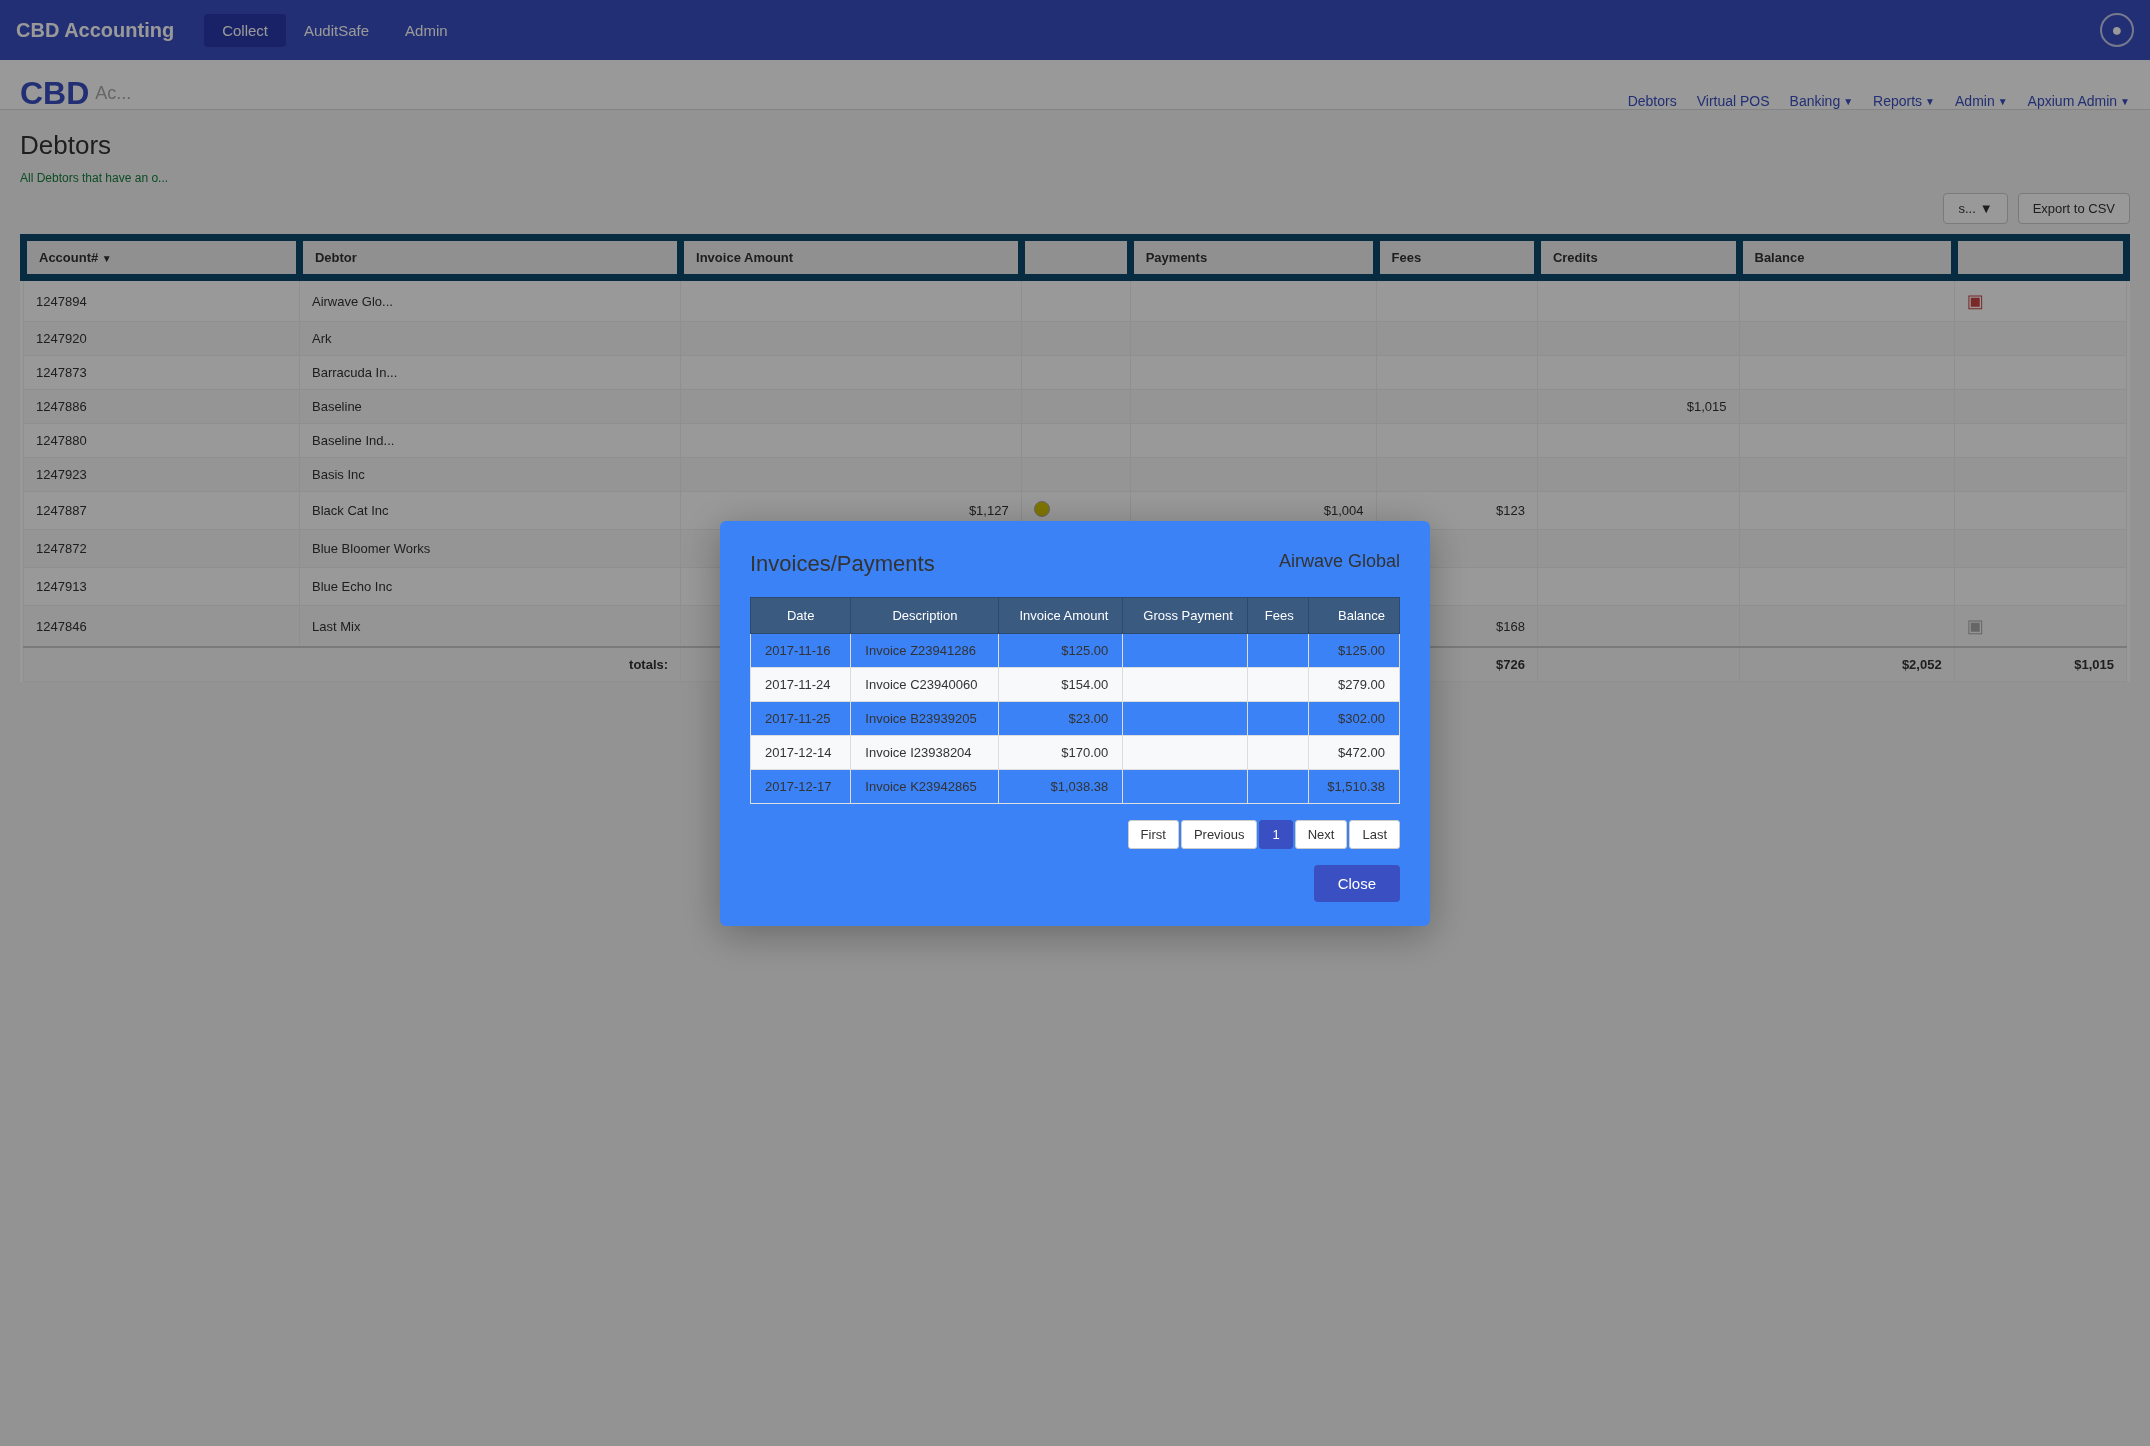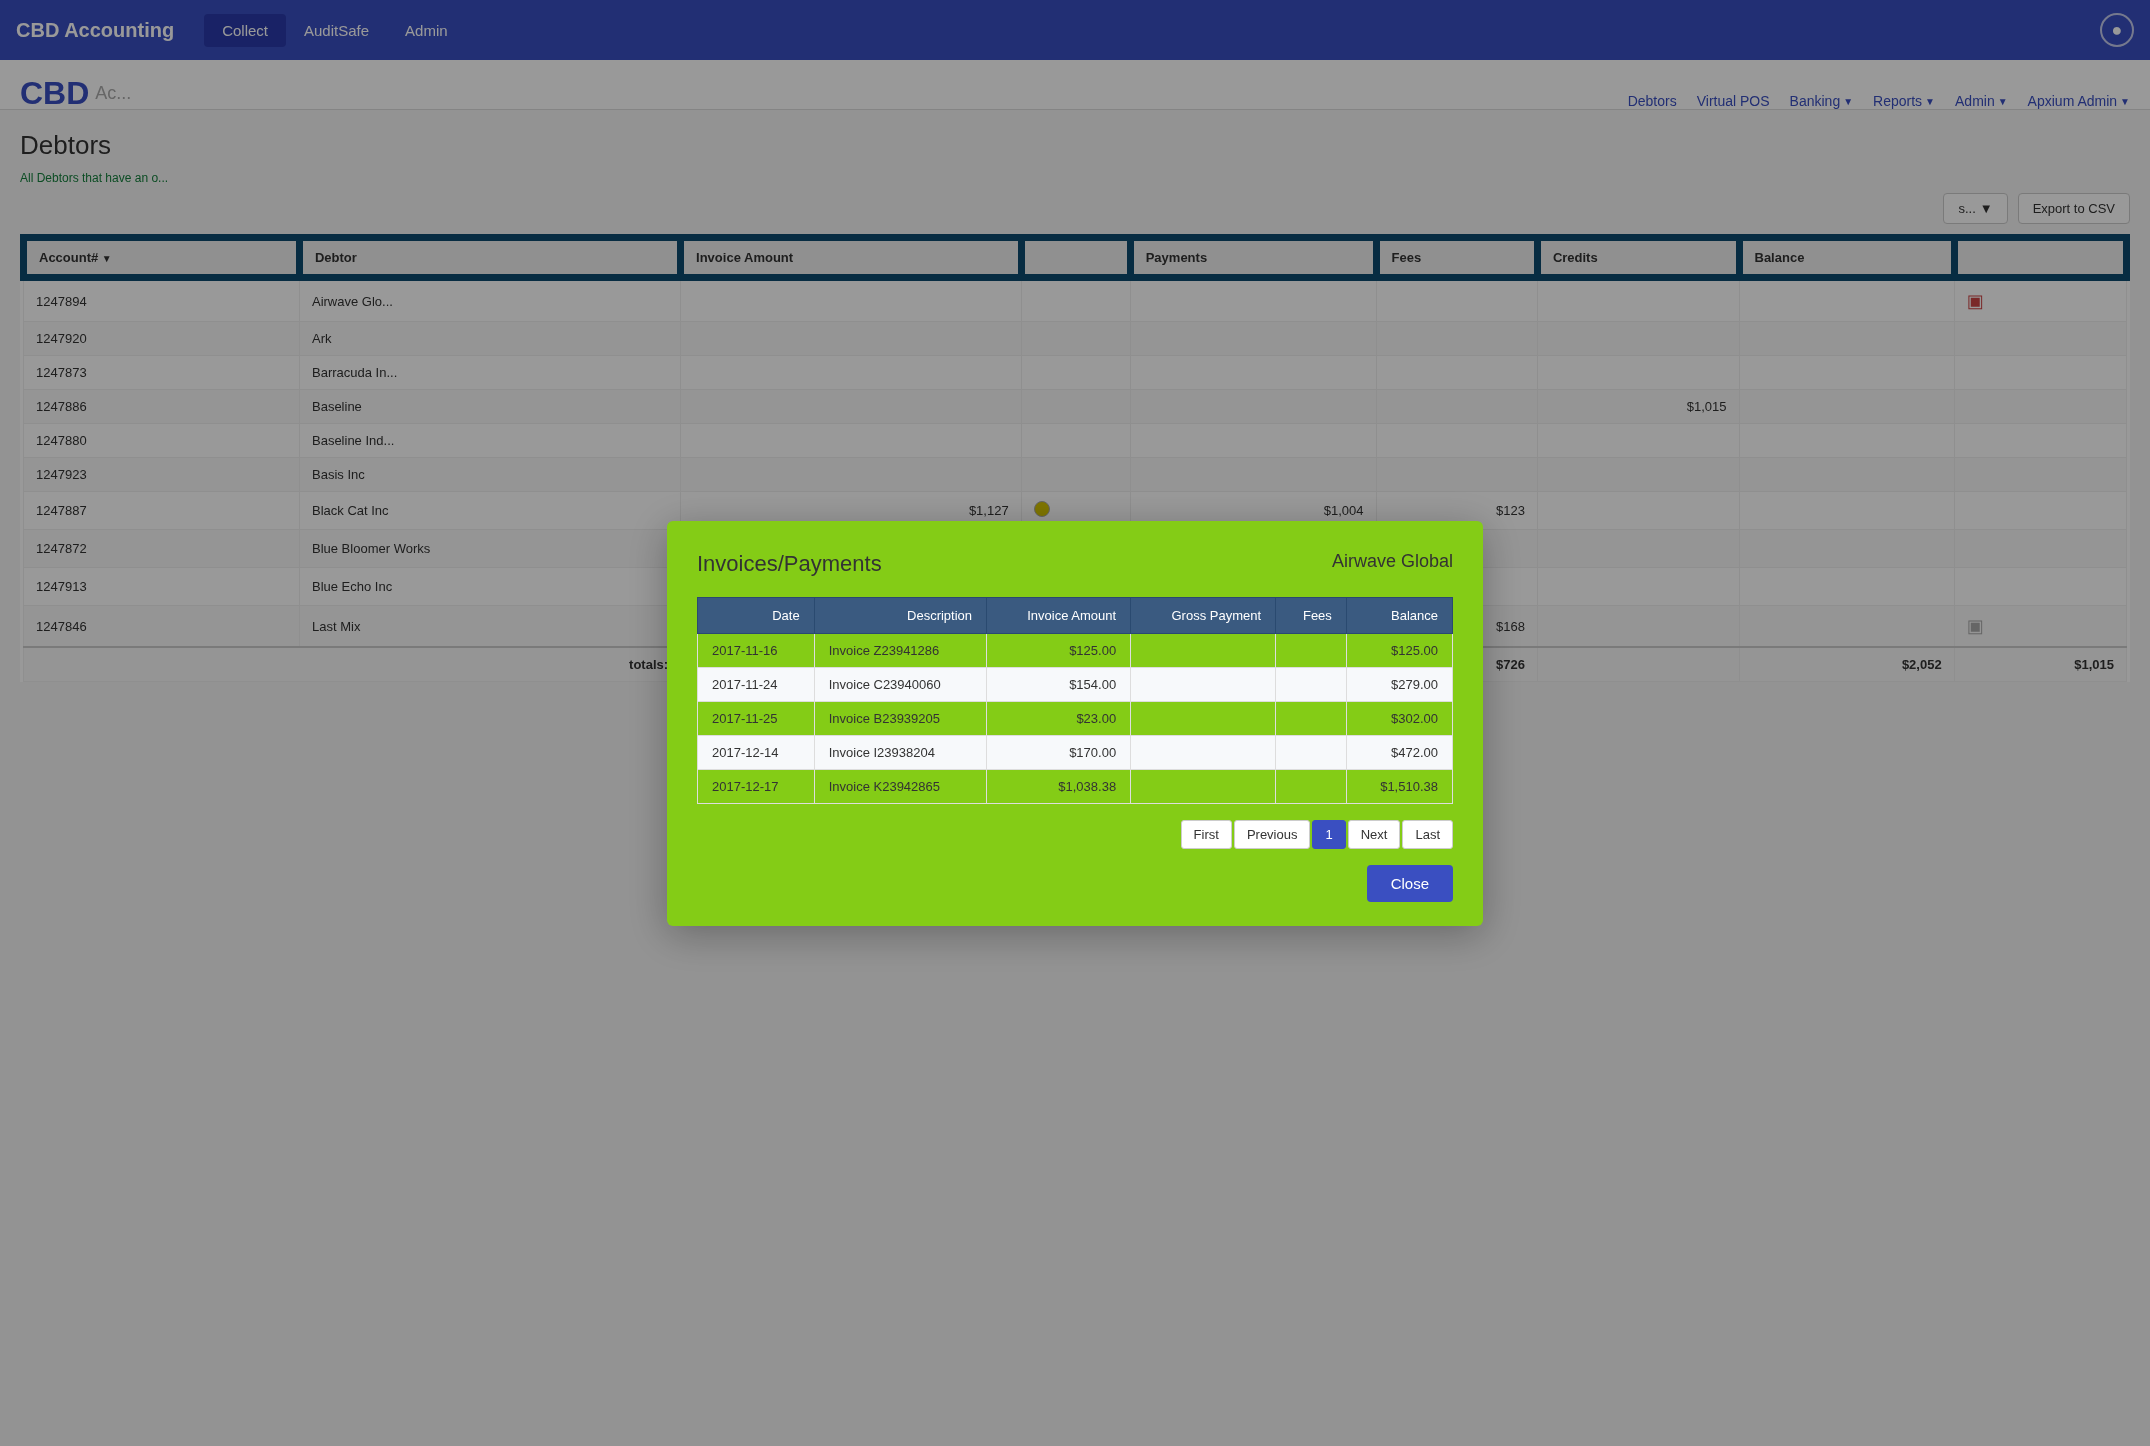--- a/index.html
+++ b/index.html
@@ -181,24 +181,24 @@
     .modal-overlay {
       position: fixed;
       top: 0; left: 0; right: 0; bottom: 0;
       background: rgba(0,0,0,0.4);
       z-index: 100;
       display: flex;
       align-items: center;
       justify-content: center;
     }
     .modal {
-      background: #84cc16;
+      background: #3b82f6;
       border-radius: 6px;
       padding: 30px 30px 24px 30px;
-      width: 816px;
+      width: 710px;
       max-width: 95%;
       box-shadow: 0 8px 40px rgba(0,0,0,0.3);
       position: relative;
     }
     .modal-header {
       display: flex;
       align-items: flex-start;
       justify-content: space-between;
       margin-bottom: 20px;
     }
@@ -218,21 +218,21 @@
       width: 100%;
       border-collapse: collapse;
       margin-bottom: 16px;
     }
     .modal-table th {
       background: #3a5a80;
       color: white;
       padding: 10px 14px;
       font-size: 13px;
       font-weight: normal;
-      text-align: right;
+      text-align: center;
       border: 1px solid #2a4a70;
     }
     .modal-table th.align-right { text-align: right; }
     .modal-table td {
       padding: 9px 14px;
       font-size: 13px;
       border: 1px solid #ddd;
       color: #333;
     }
     .modal-table td.align-right { text-align: right; }

